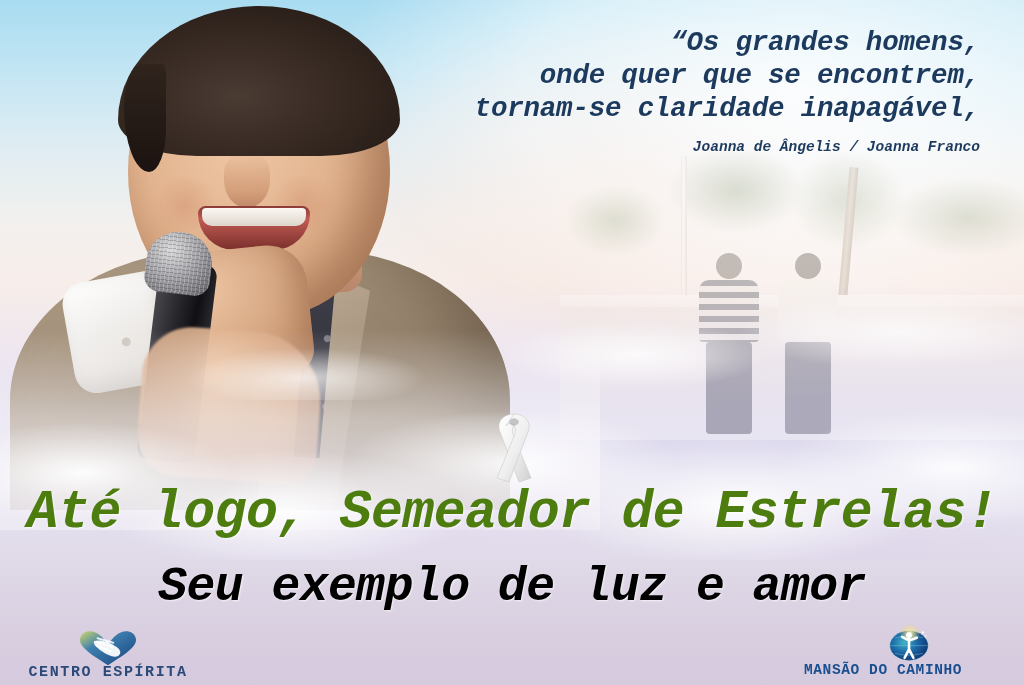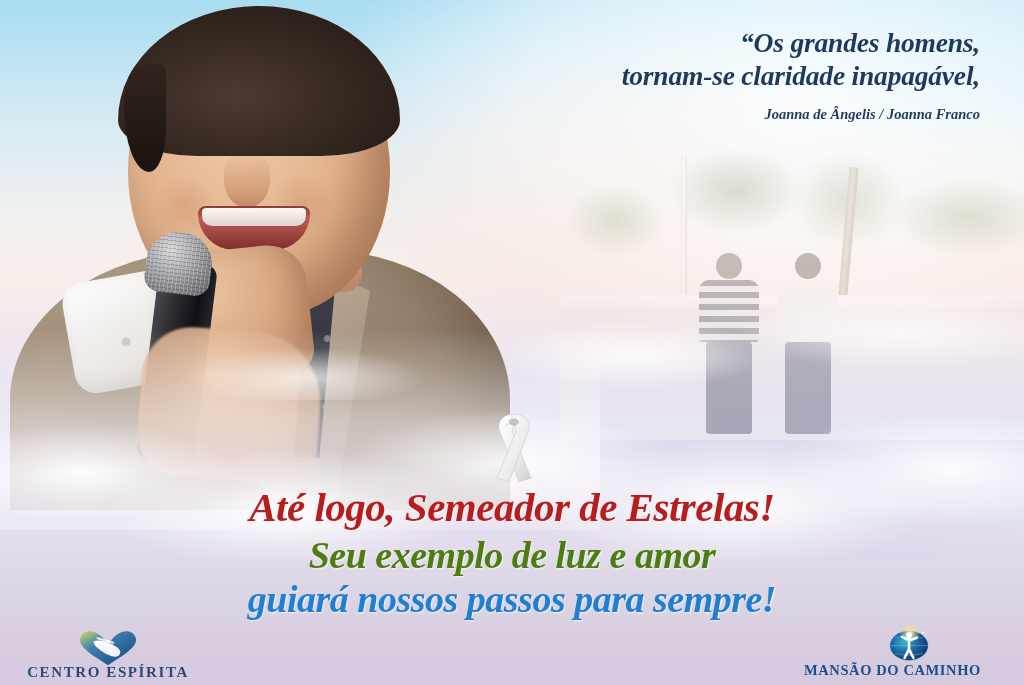--- a/index.html
+++ b/index.html
@@ -6,21 +6,21 @@
   html, body {
     margin: 0;
     padding: 0;
     background: #222;
   }
   #poster {
     position: relative;
     width: 1024px;
     height: 685px;
     overflow: hidden;
-    font-family: Liberation Serif, serif;
+    font-family: Liberation Mono, monospace;
     background: #cfe8f5;
   }
 
   
   .sky {
     position: absolute;
     inset: 0;
     background:
       linear-gradient(180deg,
         #a9dcf1 0%,
@@ -288,22 +288,22 @@
   .headline {
     position: absolute; left: 0; top: 486px; width: 1024px; text-align: center;
   }
   .hl {
     font-style: italic;
     font-weight: bold;
     line-height: 1.05;
     letter-spacing: -.5px;
     white-space: nowrap;
   }
-  .hl1 { font-size: 41px; color: #b91c1c; text-shadow: 1px 1px 2px rgba(255,255,255,.7); }
-  .hl2 { font-size: 38px; color: #4d7c0f; margin-top: 7px; text-shadow: 1px 1px 2px rgba(255,255,255,.7); }
+  .hl1 { font-size: 53px; color: #4d7c0f; text-shadow: 1px 1px 2px rgba(255,255,255,.7); }
+  .hl2 { font-size: 48px; color: #000000; margin-top: 20px; text-shadow: 1px 1px 2px rgba(255,255,255,.7); }
   .hl3 { font-size: 38px; color: #1f7fd2; margin-top: 4px; text-shadow: 1px 1px 2px rgba(255,255,255,.7); }
 
   
   .logo-left {
     position: absolute; left: 8px; bottom: 6px; width: 200px; text-align: center;
   }
   .logo-right {
     position: absolute; right: 10px; bottom: 6px; width: 210px; text-align: left;
   }
   .logo-mark { height: 38px; display: flex; align-items: center; justify-content: center; }
@@ -368,20 +368,21 @@
     <div class="p-mic-head"></div>
     <div class="p-hand2"></div>
     <div class="portrait-fade"></div>
   </div>
 
   <div class="clouds2"></div>
   <div class="clouds"></div>
 
   <div class="quote-block">
     <div class="quote-line">“Os grandes homens,</div>
+    <div class="quote-line">onde quer que se encontrem,</div>
     <div class="quote-line">tornam-se claridade inapagável,</div>
     <div class="quote-credit">Joanna de Ângelis / Joanna Franco</div>
   </div>
 
   <div class="ribbon">
     <svg viewBox="0 0 62 76" width="62" height="76" aria-hidden="true">
       <defs>
         <linearGradient id="rg" x1="0" y1="0" x2="1" y2="1">
           <stop offset="0%" stop-color="#ffffff"></stop>
           <stop offset="55%" stop-color="#efefef"></stop>
@@ -390,21 +391,20 @@
       </defs>
       <path d="M31 6 C20 6 13 14 17 24 L36 74 L48 70 L30 26 C27 18 35 12 39 18 Z" fill="url(#rg)" stroke="#c9c9c9" stroke-width=".6"></path>
       <path d="M31 6 C42 6 49 14 45 24 L26 74 L14 70 L32 26 C35 18 27 12 23 18 Z" fill="url(#rg)" stroke="#c9c9c9" stroke-width=".6"></path>
       <path d="M26 14 C28 9 34 9 36 14 C34 19 28 19 26 14 Z" fill="#9a9a9a" opacity=".55"></path>
     </svg>
   </div>
 
   <div class="headline">
     <div class="hl hl1">Até logo, Semeador de Estrelas!</div>
     <div class="hl hl2">Seu exemplo de luz e amor</div>
-    <div class="hl hl3">guiará nossos passos para sempre!</div>
   </div>
 
   <div class="logo-left">
     <div class="logo-mark">
       <svg viewBox="0 0 76 46" width="76" height="40" aria-hidden="true">
         <defs>
           <linearGradient id="hg" x1="0" y1="0" x2="1" y2="1">
             <stop offset="0%" stop-color="#cfd96a"></stop>
             <stop offset="35%" stop-color="#3f7fae"></stop>
             <stop offset="100%" stop-color="#14427e"></stop>

